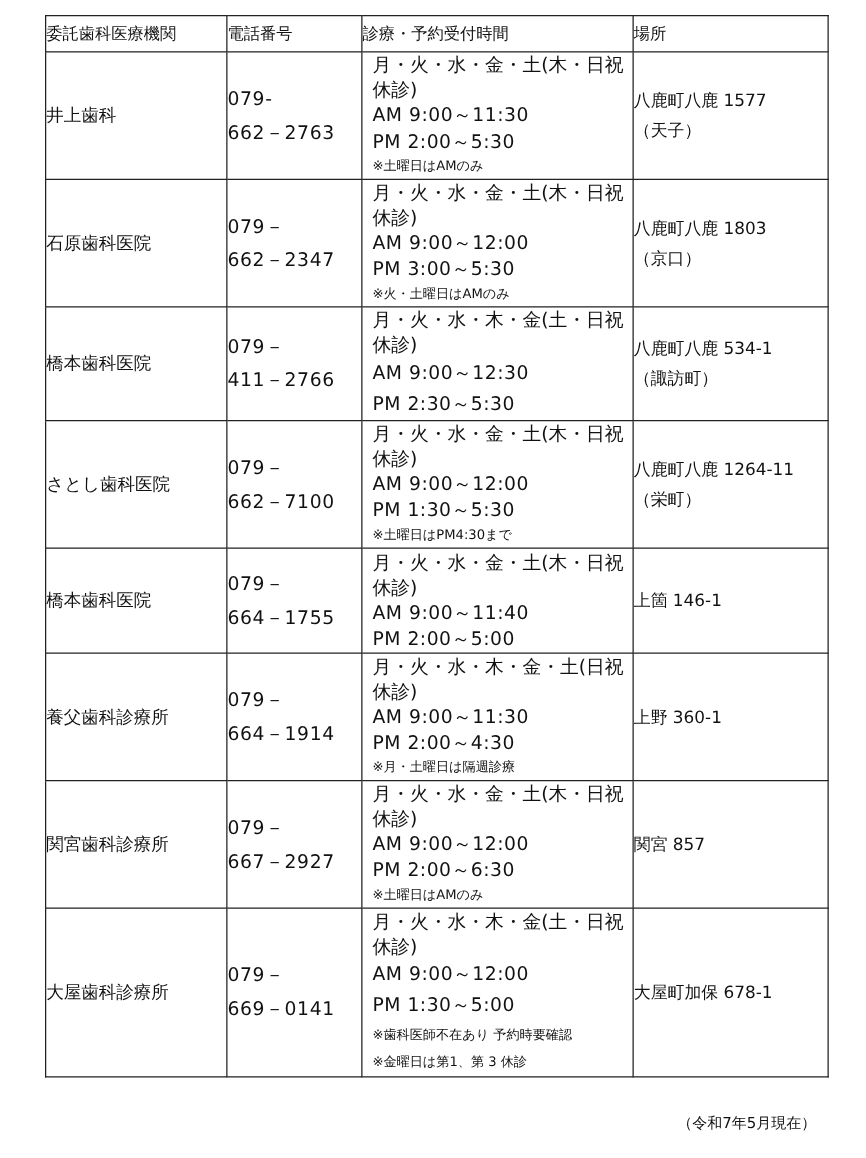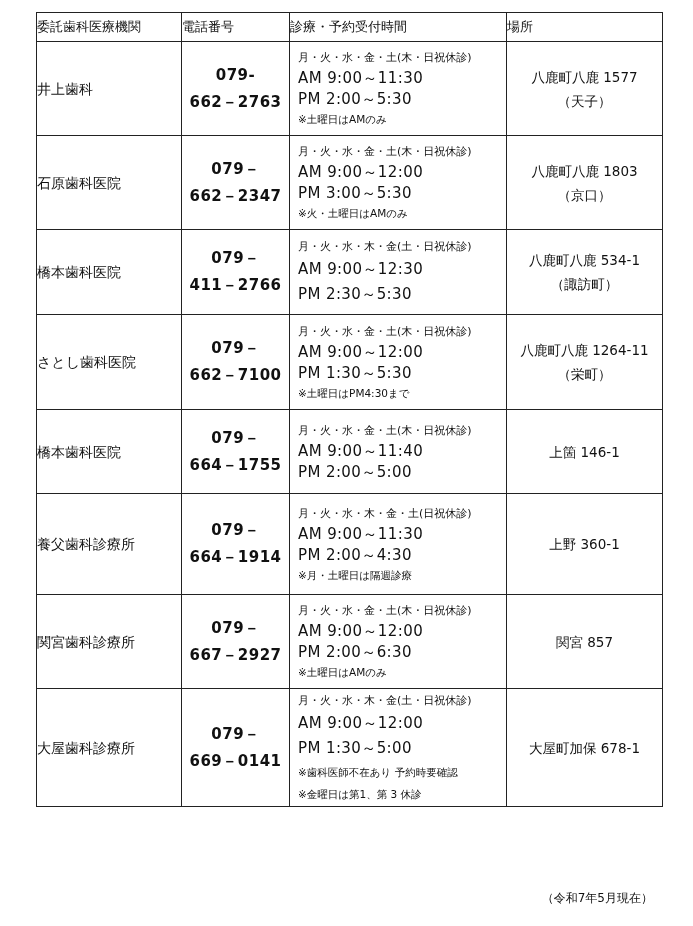--- a/index.html
+++ b/index.html
@@ -7,24 +7,24 @@
   table.clinics {
     position:absolute; left:36px; top:12px; width:626px;
     border-collapse:collapse; table-layout:fixed;
   }
   table.clinics th, table.clinics td {
     border:1px solid #222; padding:0; vertical-align:middle;
   }
   table.clinics th { height:28px; font-weight:normal; font-size:13px; text-align:left; }
   col.c1 { width:145px; } col.c2 { width:108px; } col.c3 { width:217px; } col.c4 { width:156px; }
   td.name { text-align:left; font-size:14px; line-height:22px;margin-left:17px; }
-  td.phone { text-align:center; font-size:15px; line-height:27px; letter-spacing:0.5px;font-weight:bold; }
+  td.phone { font-size:15px; line-height:27px; letter-spacing:0.5px; }
   td.hours { padding-left:8px !important; text-align:left; }
-  td.loc { text-align:center; font-size:13.5px; line-height:24px; }
-  .days { font-size:11px; line-height:20px; }
+  td.loc { text-align:left; font-size:13.5px; line-height:24px; }
+  .days { font-size:15px; line-height:20px; }
   .time { font-size:15px; line-height:21px; letter-spacing:0.4px; }
   .time.small { font-size:12px; line-height:22px; }
   .note { font-size:10.5px; line-height:19px; }
   .sp .time { line-height:25px; }
   .footer {
     position:absolute; right:40px; top:890px; font-size:12px;text-align:right;
   }
 </style>
 </head>
 <body>

